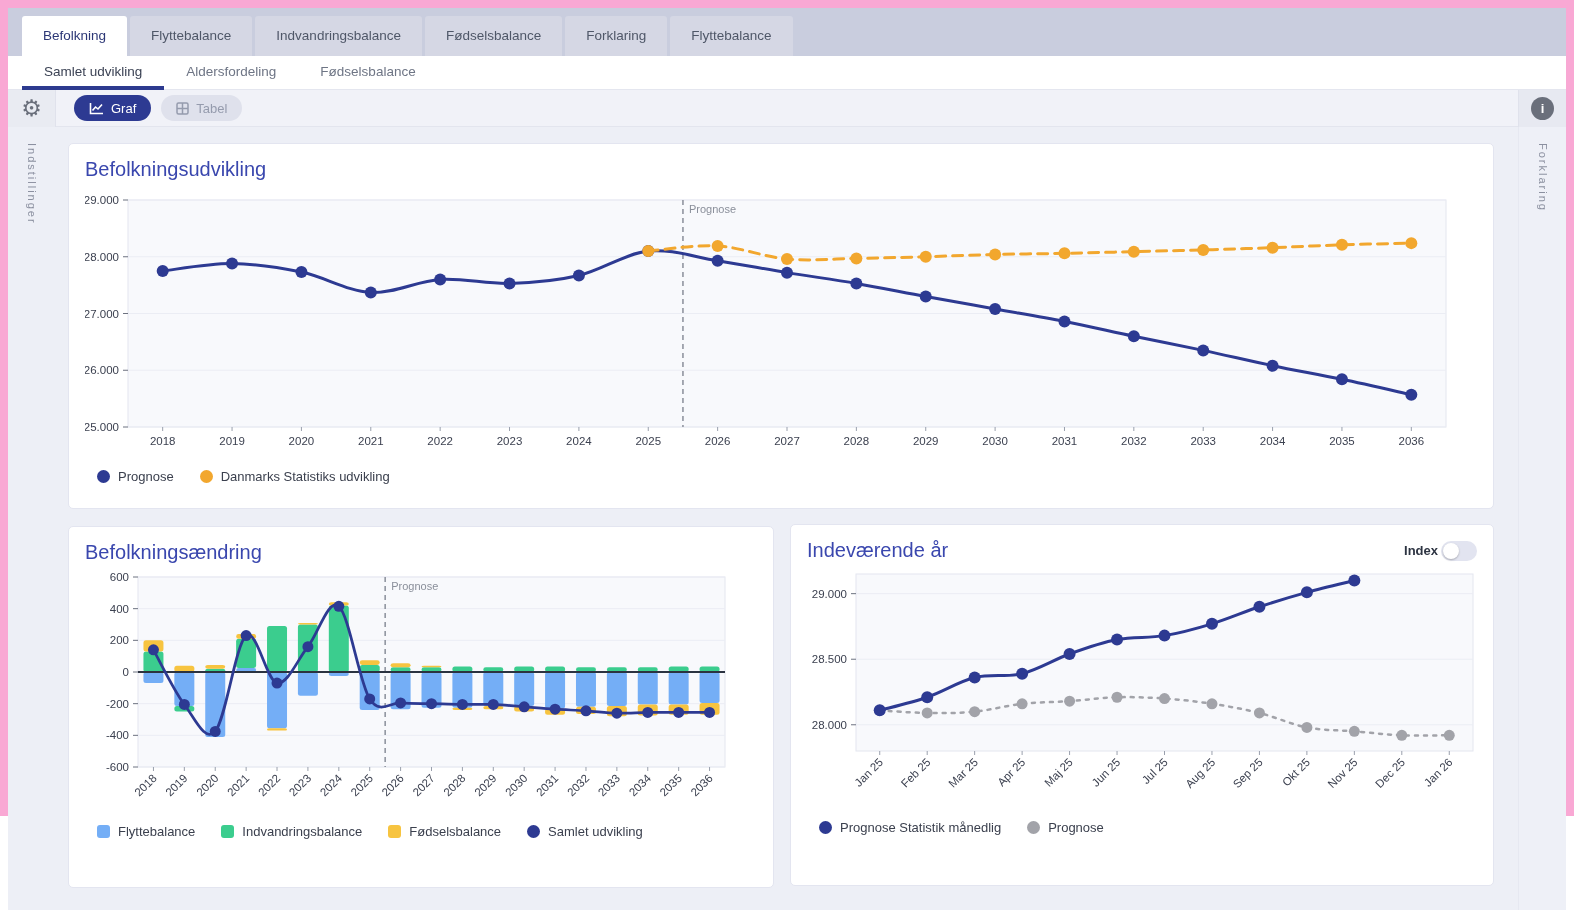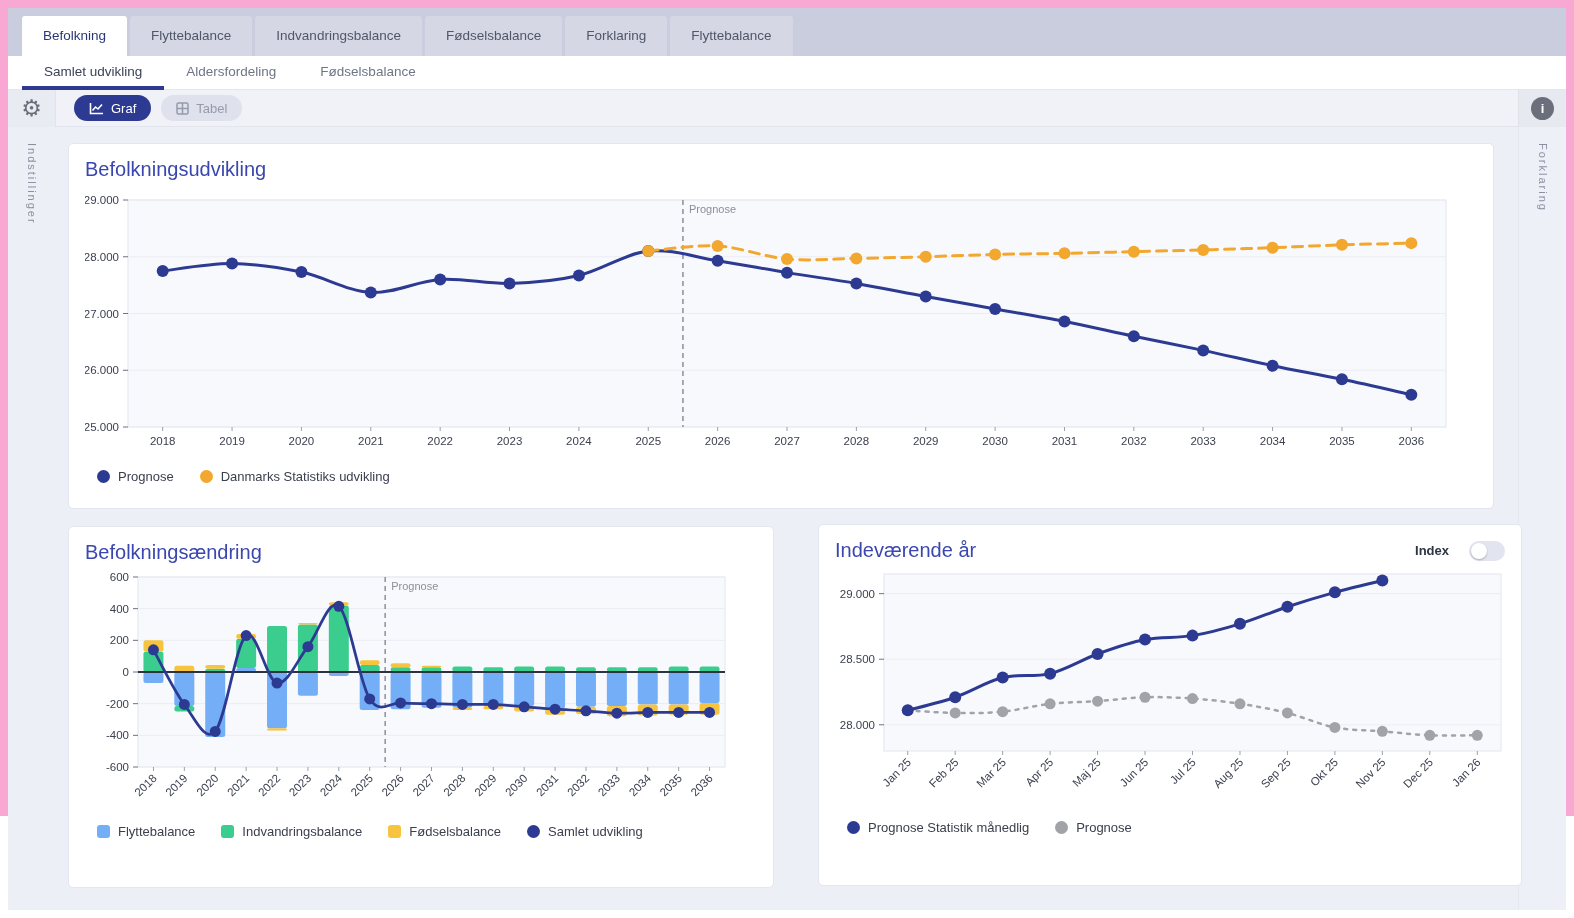--- a/index.html
+++ b/index.html
@@ -33,33 +33,33 @@
   
   .content { position:absolute; left:0; top:119px; width:100%; height:783px; background:#edeff6; }
   .vrail { position:absolute; top:0; bottom:0; width:48px; display:flex; justify-content:center; }
   .vrail.left { left:0; }
   .vrail.right { right:0; background:#eef0f7; border-left:1px solid #e6e8f1; }
   .vlabel { writing-mode:vertical-rl; font-size:11px; letter-spacing:2px; color:#8b90a0; margin-top:16px; cursor:pointer; }
 
   .card { position:absolute; background:#ffffff; border:1px solid #e3e5f0; border-radius:5px; padding:14px 16px; }
   .card1 { left:60px; top:16px; width:1426px; height:366px; }
   .card2 { left:60px; top:399px; width:706px; height:362px; }
-  .card3 { left:810px; top:397px; width:704px; height:362px; }
+  .card3 { left:782px; top:397px; width:704px; height:362px; }
   .card-title { font-size:20px; color:#3a47ae; font-weight:500; }
 
   svg text.tick { font-family:"Liberation Sans", sans-serif; font-size:11.5px; fill:#3c4150; }
   svg text.anno { font-family:"Liberation Sans", sans-serif; font-size:11px; fill:#8a8f9a; }
 
   .legend { display:flex; align-items:center; gap:26px; font-size:13px; color:#3b404e; margin-top:4px; padding-left:12px; }
   .leg-item { display:flex; align-items:center; gap:8px; cursor:pointer; }
   .sw-dot { width:13px; height:13px; border-radius:50%; flex:0 0 auto; }
   .sw-square { width:13px; height:13px; border-radius:3px; flex:0 0 auto; }
 
   .card3-head { display:flex; align-items:center; justify-content:space-between; }
-  .index-wrap { display:flex; align-items:center; gap:20px; }
+  .index-wrap { display:flex; align-items:center; gap:3px; }
   .index-label { font-size:13px; font-weight:bold; color:#2d3442; }
   .toggle { width:36px; height:20px; border-radius:10px; background:#e2e4f0; position:relative; cursor:pointer; }
   .toggle .knob { position:absolute; left:2px; top:2px; width:16px; height:16px; border-radius:50%; background:#ffffff; box-shadow:0 1px 2px rgba(0,0,0,.25); }
 </style>
 </head>
 <body>
 
 <div class="frame">
   <div class="page">
 

